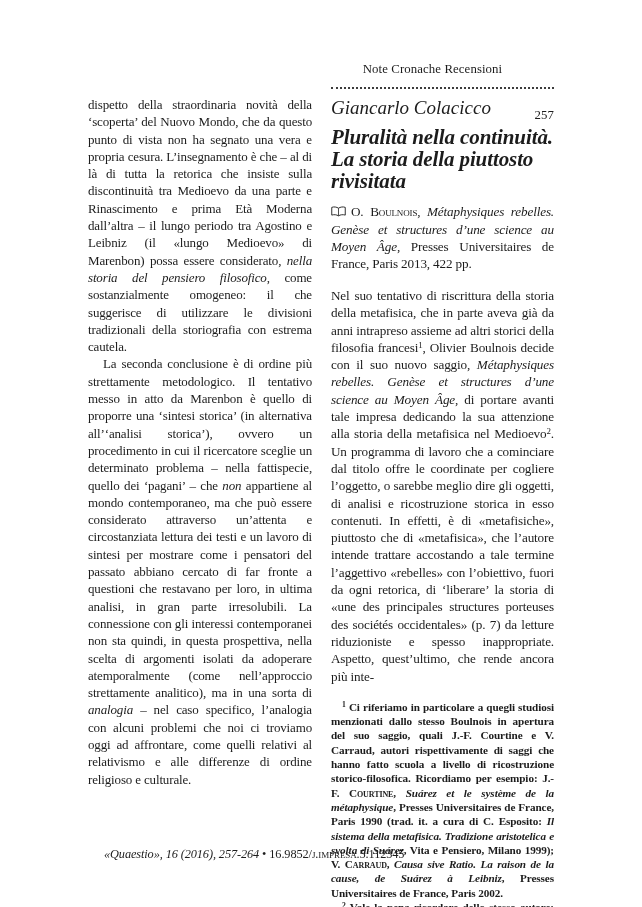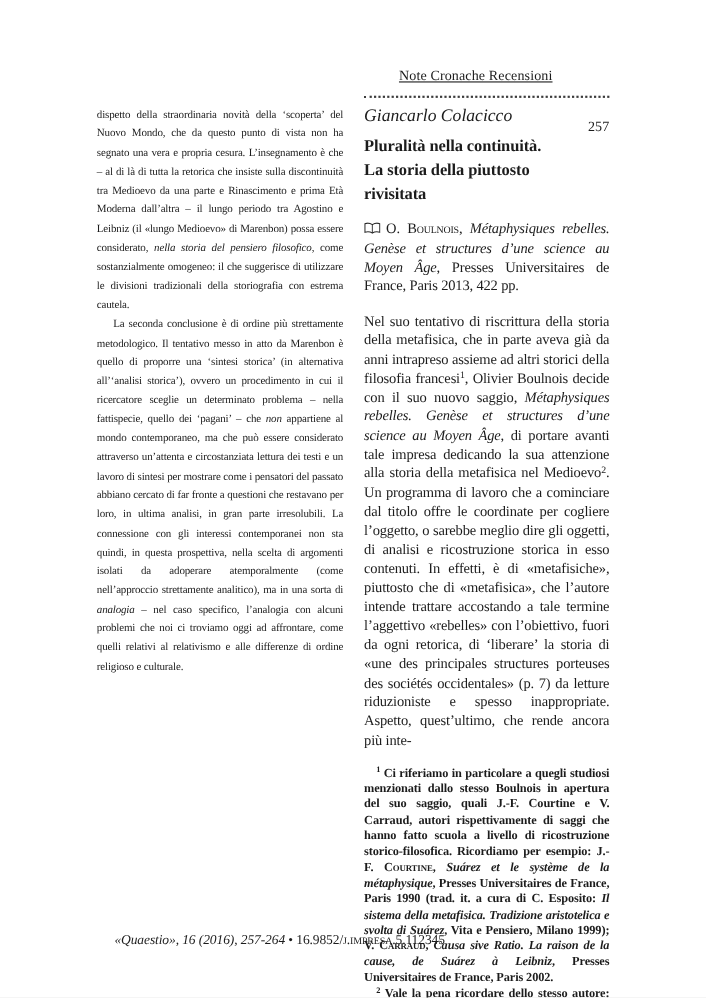--- a/index.html
+++ b/index.html
@@ -6,37 +6,37 @@
   .page {
     position:relative; width:642px; height:907px; margin:0 auto;
     background:#ffffff; color:#1c1c1c;
     font-family:"Liberation Serif", serif;
     overflow:hidden;
   }
   .running-head {
     position:absolute; left:331px; top:62px; width:223px;
     font-size:12.8px; letter-spacing:0.1px;
   }
-  .running-head .head-title { display:block; text-align:center; padding-right:20px;text-decoration:underline; }
+  .running-head .head-title { display:block; text-align:center; padding-right:20px; }
   .running-head .page-num { position:absolute; right:0; top:0;margin-top:46px; }
 
   .col-left {
     position:absolute; left:88px; top:96px; width:224px;
-    font-size:10px; line-height:17.3px; text-align:justify;
+    font-size:13px; line-height:17.3px; text-align:justify;
     letter-spacing:-0.15px;
   }
   .para { margin:0; }
   .para.indent { text-indent:15px; }
 
   .col-right { position:absolute; left:331px; top:87px; width:223px; }
   .dotted-rule { border-top:2px dotted #3c3c3c; height:0; margin-bottom:8px; }
-  .author { font-style:italic; font-size:16px; margin:2px 0 7px 0; }
+  .author { font-style:italic; font-size:19px; margin:2px 0 7px 0; }
   .review-title {
-    font-weight:bold; font-size:15px; line-height:22px;
-    margin:0 0 11px 0; letter-spacing:-0.1px;
+    font-weight:bold; font-size:21px; line-height:22px;
+    margin:0 0 11px 0; letter-spacing:-0.1px;font-style:italic;
   }
   .reference {
     font-size:13.2px; line-height:17px; text-align:justify;
     letter-spacing:-0.15px; margin:0 0 15px 0;
   }
   .book-icon { display:inline-block; vertical-align:-1px; margin-right:5px; }
   .body-text {
     font-size:13.2px; line-height:17.3px; text-align:justify;
     letter-spacing:-0.15px; margin:0;
   }

